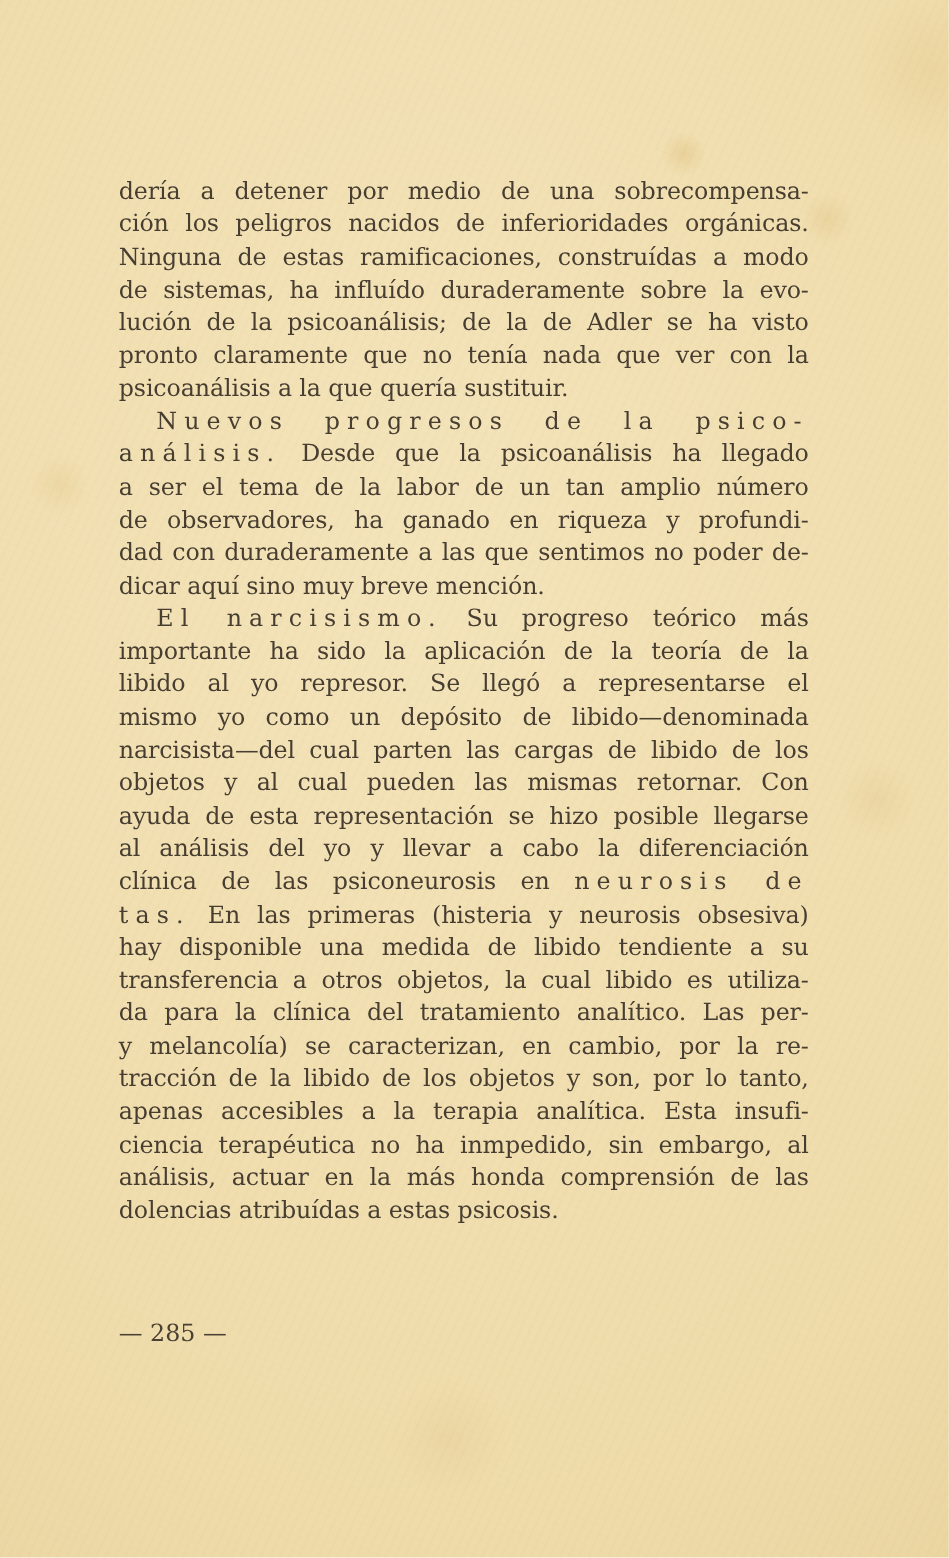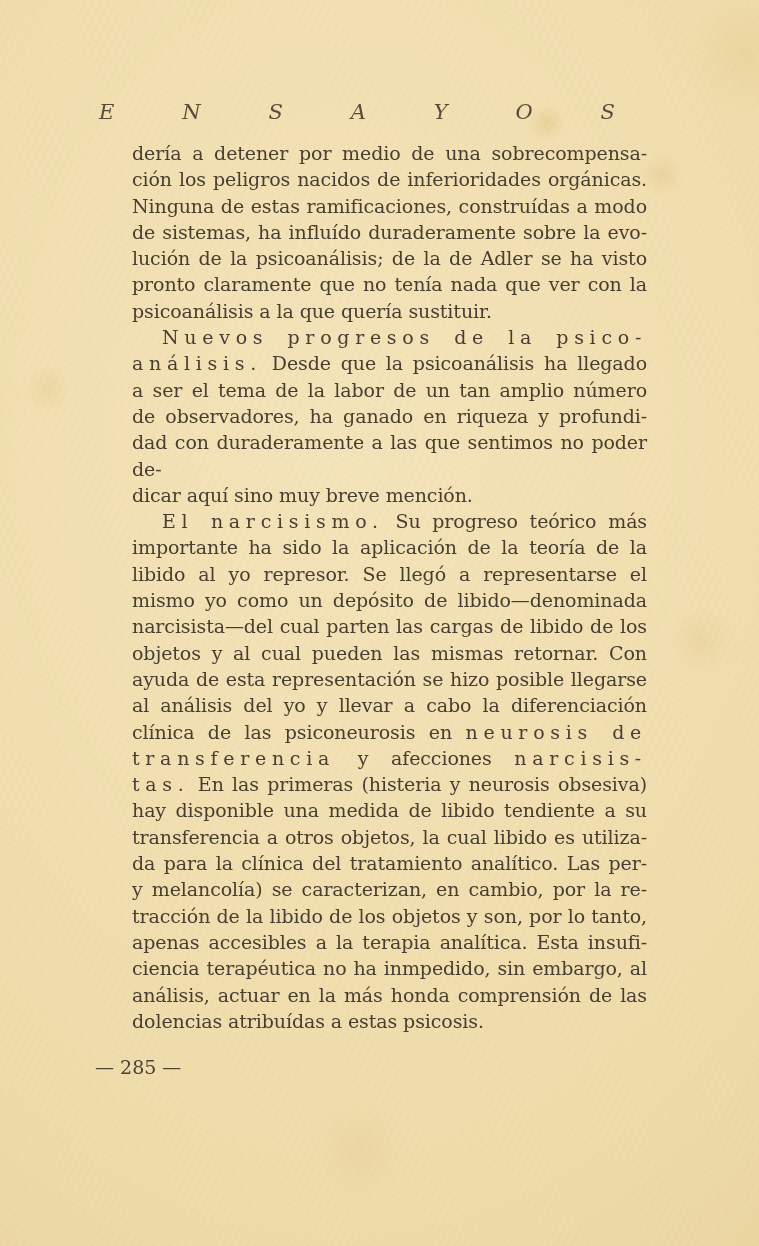--- a/index.html
+++ b/index.html
@@ -30,35 +30,34 @@
     font-style: italic; font-size: 21px; line-height: 26px;
     color: #584b39;
     text-align: justify; text-align-last: justify;
     white-space: normal;
   }
   .text-block {
     position: absolute; top: 140px; left: 95px; width: 552px;
     font-size: 19px; line-height: 26.3px;
     letter-spacing: -0.1px;
   }
-  .line { text-align: left; margin-left: 37px; }
+  .line { text-align: left; }
   .line.just { text-align: justify; text-align-last: justify; }
   .line.ind { padding-left: 30px; }
   .gesperrt { letter-spacing: 0.30em; }
   .page-number {
     position: absolute; top: 1056px; left: 95px; width: 552px;
     font-size: 19px; text-align: left; color: #4a4134;
   }
 </style>
 </head>
 <body>
 
 <div class="page">
   <div class="texture"></div>
-  <div class="running-head">E N S A Y O S</div>
   <div class="text-block">
       <div class="line just"><span>dería a detener por medio de una sobrecompensa-</span></div>
       <div class="line just"><span>ción los peligros nacidos de inferioridades orgánicas.</span></div>
       <div class="line just"><span>Ninguna de estas ramificaciones, construídas a modo</span></div>
       <div class="line just"><span>de sistemas, ha influído duraderamente sobre la evo-</span></div>
       <div class="line just"><span>lución de la psicoanálisis; de la de Adler se ha visto</span></div>
       <div class="line just"><span>pronto claramente que no tenía nada que ver con la</span></div>
       <div class="line"><span>psicoanálisis a la que quería sustituir.</span></div>
       <div class="line just ind"><span class="gesperrt">Nuevos progresos de la psico-</span></div>
       <div class="line just"><span class="gesperrt">análisis.</span><span> Desde que la psicoanálisis ha llegado</span></div>
@@ -68,21 +67,20 @@
       <div class="line"><span>dicar aquí sino muy breve mención.</span></div>
       <div class="line just ind"><span class="gesperrt">El narcisismo.</span><span> Su progreso teórico más</span></div>
       <div class="line just"><span>importante ha sido la aplicación de la teoría de la</span></div>
       <div class="line just"><span>libido al yo represor. Se llegó a representarse el</span></div>
       <div class="line just"><span>mismo yo como un depósito de libido—denominada</span></div>
       <div class="line just"><span>narcisista—del cual parten las cargas de libido de los</span></div>
       <div class="line just"><span>objetos y al cual pueden las mismas retornar. Con</span></div>
       <div class="line just"><span>ayuda de esta representación se hizo posible llegarse</span></div>
       <div class="line just"><span>al análisis del yo y llevar a cabo la diferenciación</span></div>
       <div class="line just"><span>clínica de las psiconeurosis en </span><span class="gesperrt">neurosis de</span></div>
-      <div class="line just"><span class="gesperrt">transferencia</span><span> y afecciones </span><span class="gesperrt">narcisis-</span></div>
       <div class="line just"><span class="gesperrt">tas.</span><span> En las primeras (histeria y neurosis obsesiva)</span></div>
       <div class="line just"><span>hay disponible una medida de libido tendiente a su</span></div>
       <div class="line just"><span>transferencia a otros objetos, la cual libido es utiliza-</span></div>
       <div class="line just"><span>da para la clínica del tratamiento analítico. Las per-</span></div>
       <div class="line just"><span>y melancolía) se caracterizan, en cambio, por la re-</span></div>
       <div class="line just"><span>tracción de la libido de los objetos y son, por lo tanto,</span></div>
       <div class="line just"><span>apenas accesibles a la terapia analítica. Esta insufi-</span></div>
       <div class="line just"><span>ciencia terapéutica no ha inmpedido, sin embargo, al</span></div>
       <div class="line just"><span>análisis, actuar en la más honda comprensión de las</span></div>
       <div class="line"><span>dolencias atribuídas a estas psicosis.</span></div>

